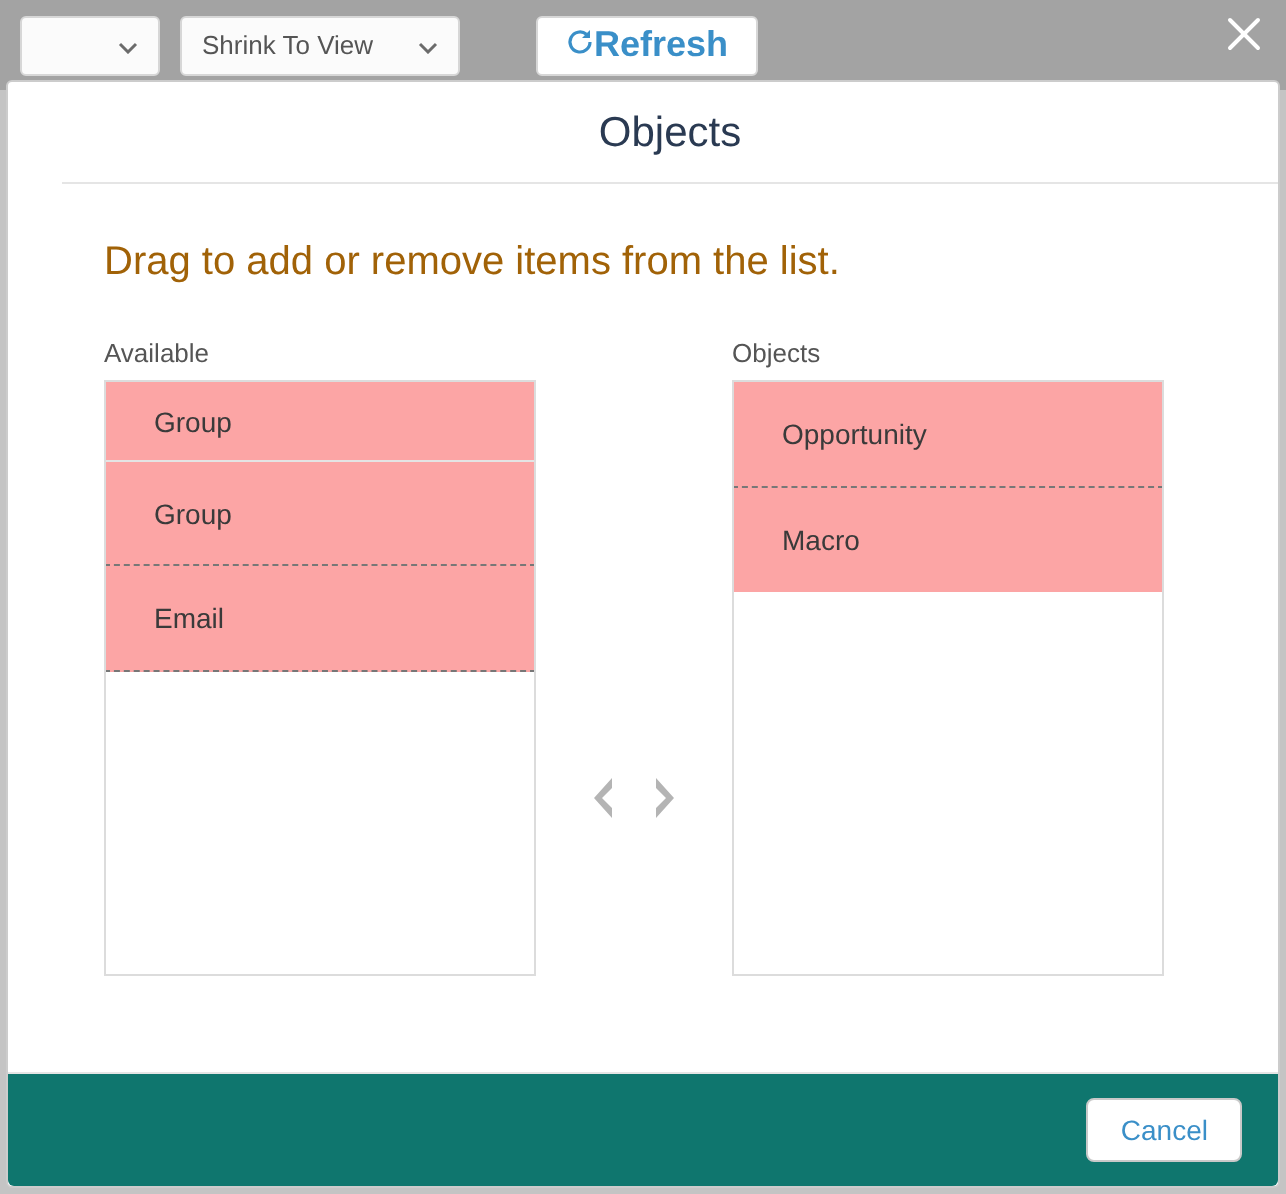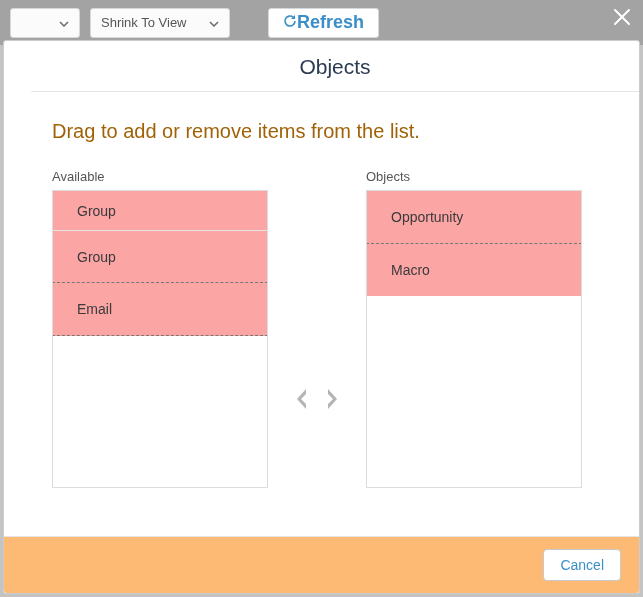--- a/index.html
+++ b/index.html
@@ -65,21 +65,21 @@
   .arrows {
     width: 98px; display: flex; align-items: center; justify-content: center; gap: 10px;
     padding-top: 140px;
   }
   .arrow-btn { cursor: pointer; }
   .arrow-btn svg { width: 20px; height: 26px; display:block; }
   .arrow-btn path { fill: #b4b4b4; }
 
   .modal-footer {
     border-top: 1px solid #e5e5e5; padding: 12px 18px;
-    display: flex; justify-content: flex-end; gap: 0; background: #fdba74;
+    display: flex; justify-content: flex-end; gap: 0; background: #0f766e;
     border-bottom-left-radius:3px; border-bottom-right-radius:3px;
   }
   .btn {
     height: 32px; padding: 0 16px; border-radius: 4px; font-size: 14px;
     display: inline-flex; align-items: center; justify-content: center; cursor: pointer;
     border: 1px solid transparent;
   }
   .btn-secondary { background: #fff; border-color: #c9c9c9; color: #3a8fc8; }
   .btn-primary { background: #1d6fc4; color: #fff; }
 

